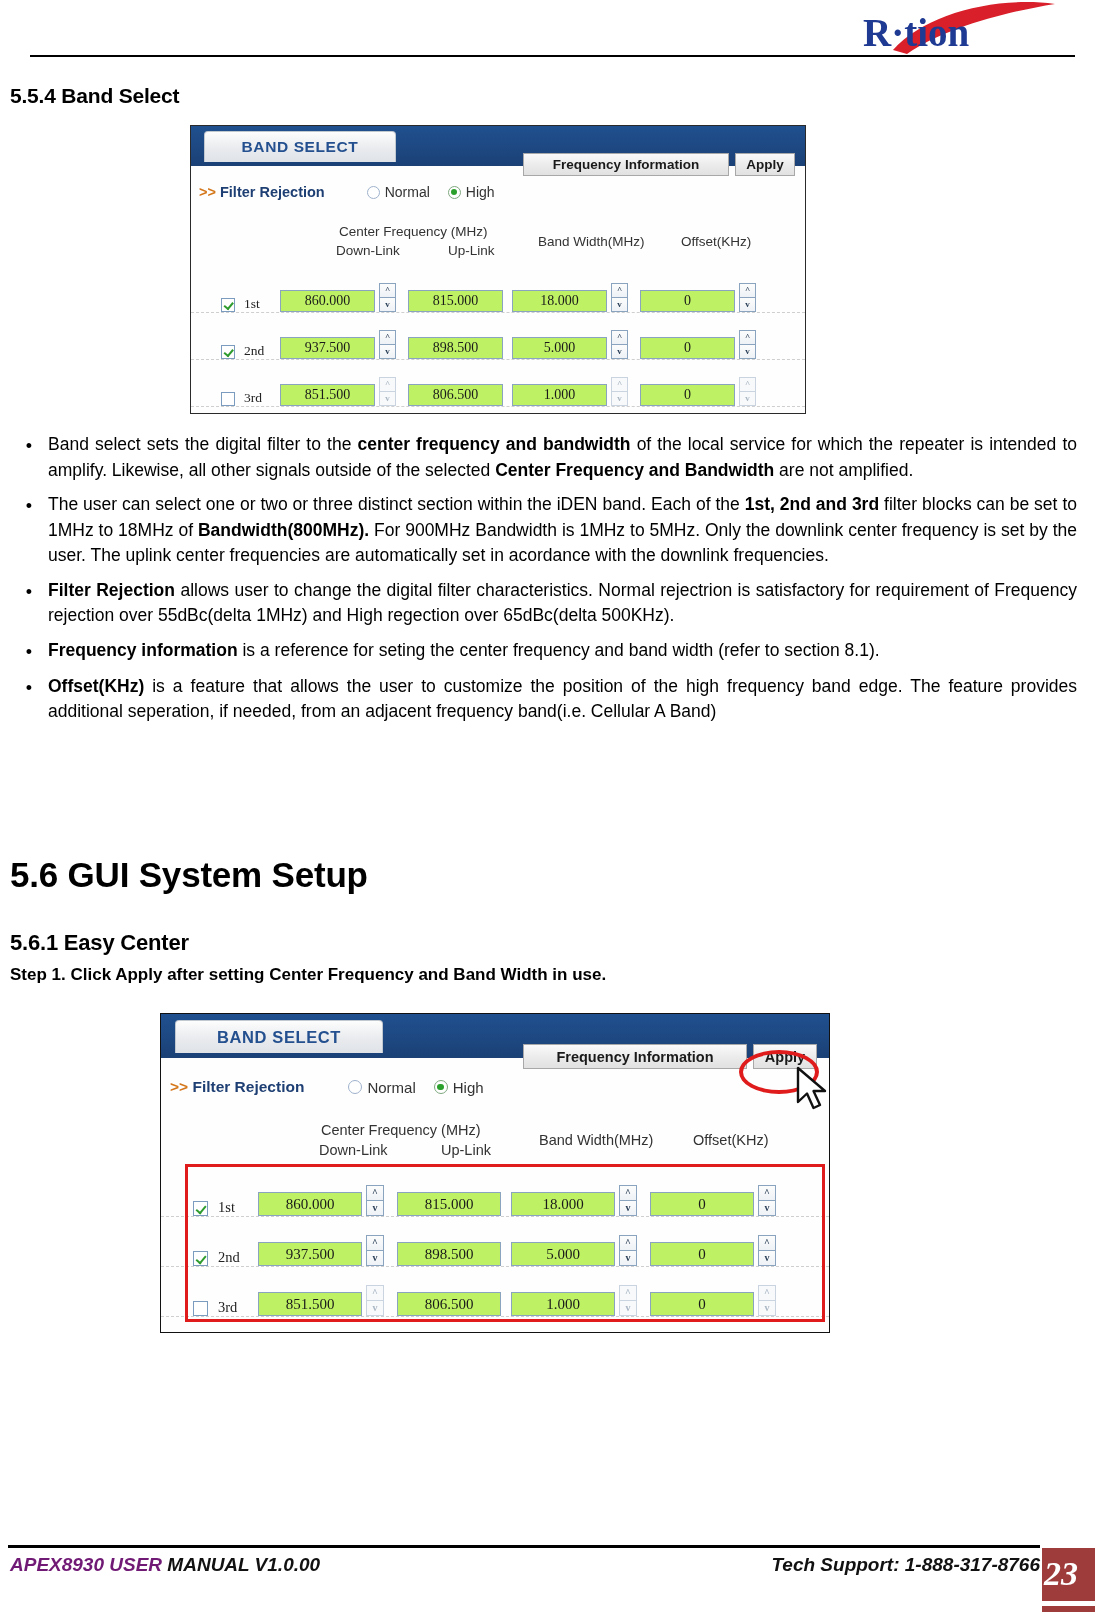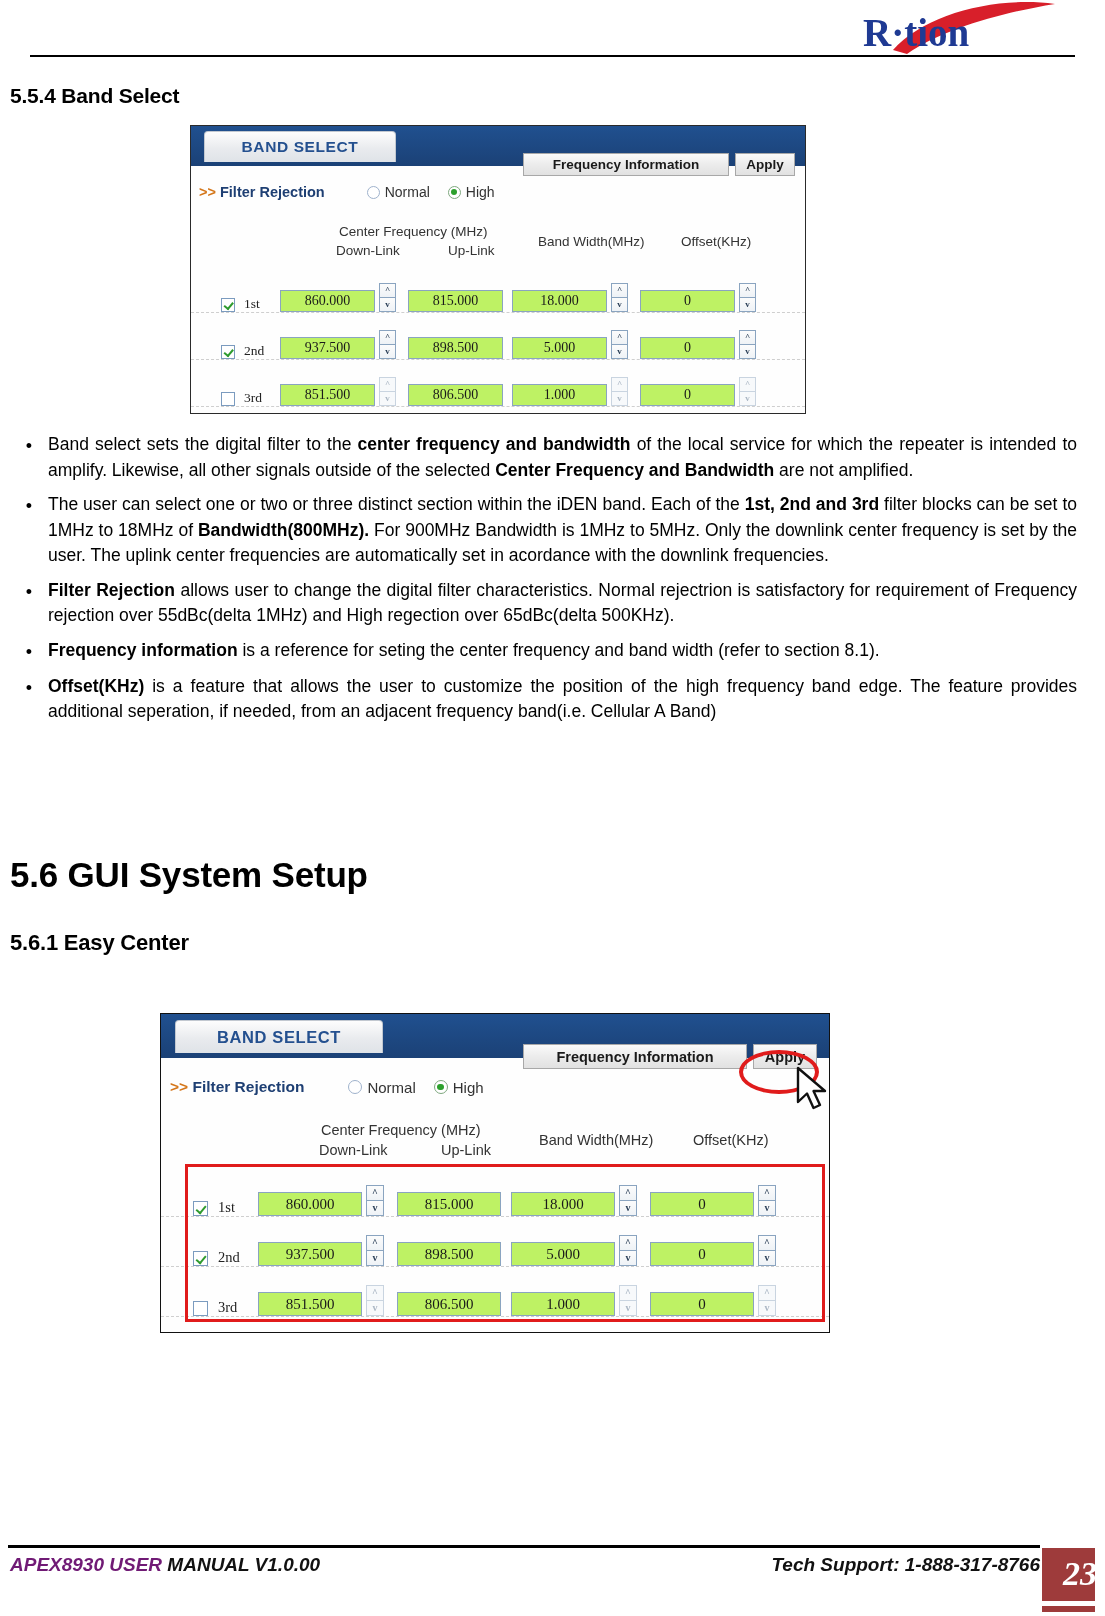--- a/index.html
+++ b/index.html
@@ -238,21 +238,21 @@
   }
   .footer-left .g1 { color:#701a75; }
   .footer-left .g2 { color:#111; }
   .footer-right {
     position:absolute; left:700px; top:1554px; width:340px; text-align:right;
     font-size:19px; font-weight:bold; font-style:italic; color:#111;
   }
   .pagebox {
     position:absolute; left:1042px; top:1548px; width:53px; height:53px;
     background:#9e3b3b;
-    display:flex; align-items:center; justify-content:flex-end;
+    display:flex; align-items:center; justify-content:flex-start;
   }
   .pagebox span {
     color:#fff; font-style:italic; font-weight:bold; font-size:34px;
     font-family:"Liberation Serif", serif;
     transform:translate(2px,-1px);
   }
   .pagebar {
     position:absolute; left:1042px; top:1606px; width:53px; height:6px;
     background:#9e3b3b;
   }
@@ -394,20 +394,21 @@
       <div class="btxt"><b>Frequency information</b><span> is a reference for seting the center frequency and band width (refer to section 8.1).</span></div>
     </div>
     <div class="bullet">
       <div class="dot">•</div>
       <div class="btxt"><b>Offset(KHz)</b><span> is a feature that allows the user to customize the position of the high frequency band edge. The feature provides additional seperation, if needed, from an adjacent frequency band(i.e. Cellular A Band)</span></div>
     </div>
   </div>
 
   <h2 class="sec" id="h-56">5.6   GUI System Setup</h2>
   <h2 class="sec" id="h-561">5.6.1 Easy Center</h2>
+  <p class="steptext">Step 1. Click Apply after setting Center Frequency and Band Width in use.</p>
 
   <div class="shot" id="shot2">
     <div class="gui">
       <div class="gui-topbar"></div>
       <div class="gui-tab">BAND SELECT</div>
       <div class="gui-body"></div>
 
       <div class="btnbar">
         <div class="gbtn fi">Frequency Information</div>
         <div class="gbtn ap">Apply</div>

